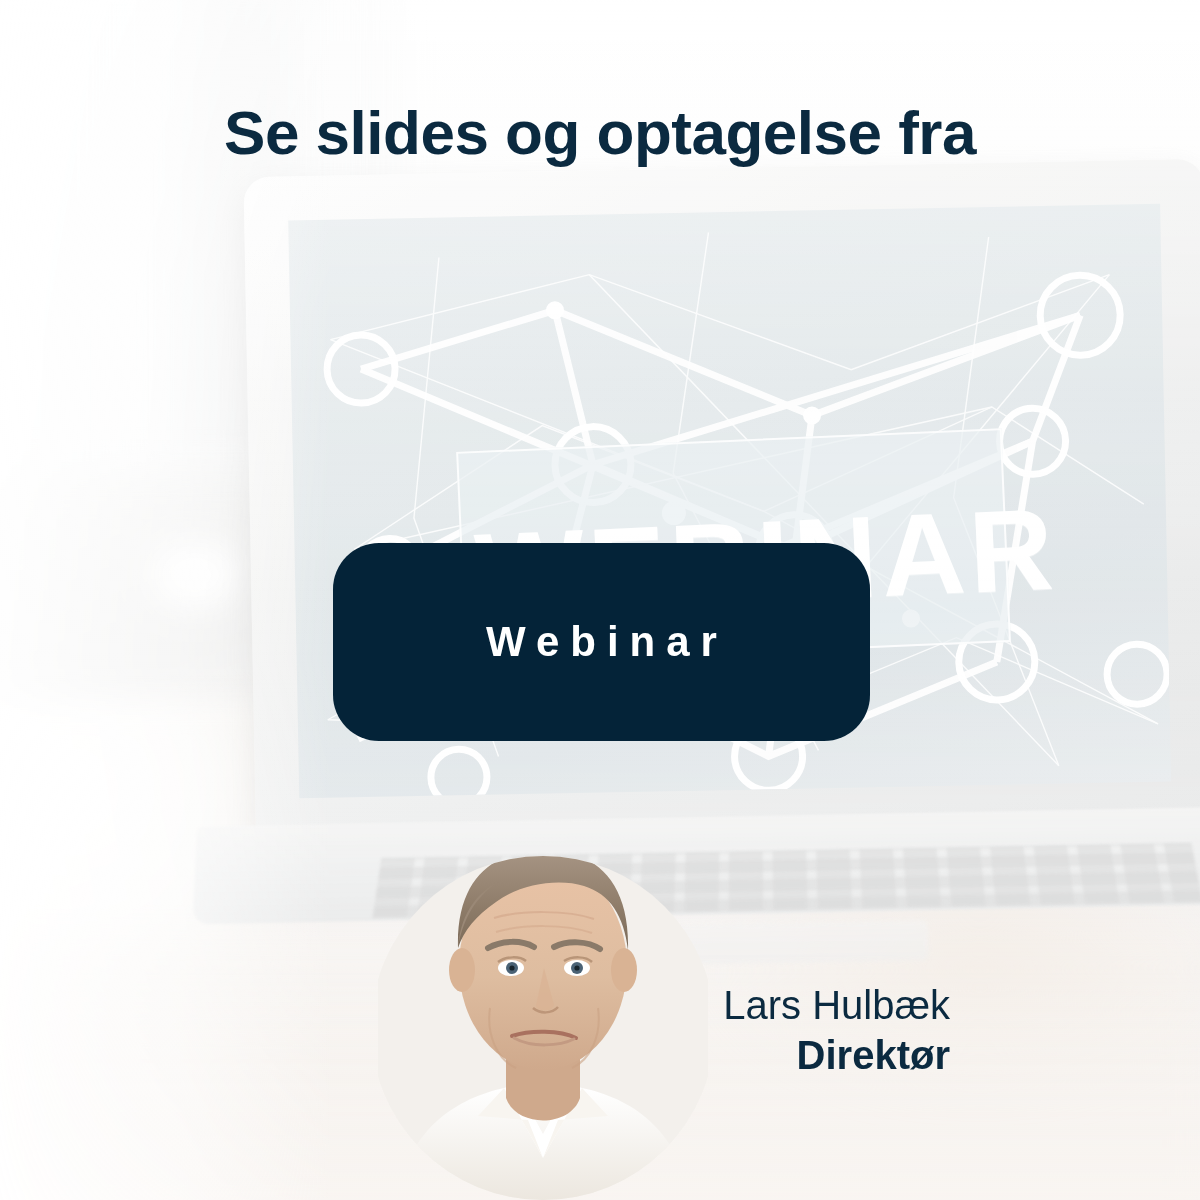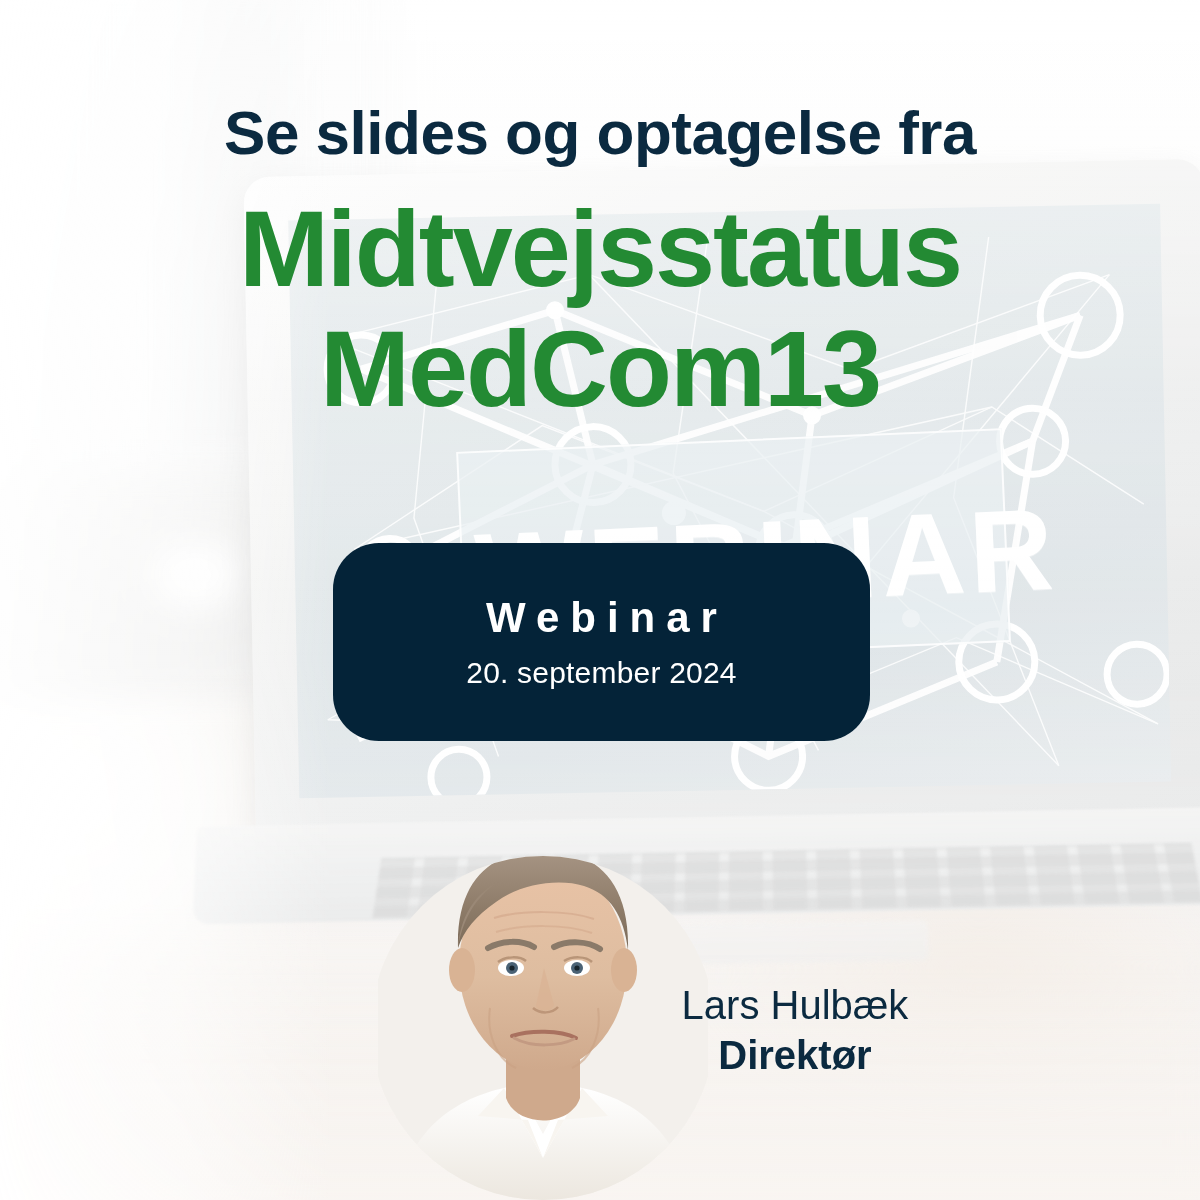--- a/index.html
+++ b/index.html
@@ -148,21 +148,21 @@
   .badge-label{
     font-size:42px;font-weight:700;color:#ffffff;letter-spacing:11px;
     margin:0 0 0 11px;line-height:1.1;
   }
   .badge-date{
     font-size:30px;font-weight:400;color:#ffffff;letter-spacing:.2px;
     margin-top:14px;line-height:1.1;
   }
 
   .speaker{
-    position:absolute;left:640px;top:980px;width:310px;text-align:center;
+    position:absolute;left:640px;top:980px;width:310px;text-align:right;
     color:#0b2a40;
   }
   .speaker-name{font-size:40px;font-weight:400;line-height:1.25;}
   .speaker-role{font-size:40px;font-weight:700;line-height:1.25;}
 </style>
 </head>
 <body>
 
 <div id="poster">
 
@@ -298,28 +298,23 @@
         <path d="M220 210 C224 238 212 262 194 270" stroke="#caa184" stroke-width="2" fill="none" opacity=".6"></path>
 
         <path d="M116 120 C142 112 190 112 216 121" stroke="#cfa286" stroke-width="2" fill="none" opacity=".55"></path>
         <path d="M118 134 C144 126 188 126 214 135" stroke="#cfa286" stroke-width="2" fill="none" opacity=".45"></path>
       </g>
     </svg>
   </div>
 
   <div class="title-top">Se slides og optagelse fra</div>
 
-  <div class="title-green">
-    <span class="l1">Midtvejsstatus</span>
-    <span class="l2">MedCom13</span>
-  </div>
 
   <div class="badge">
     <div class="badge-label">Webinar</div>
-    <div class="badge-date">20. september 2024</div>
   </div>
 
   <div class="speaker">
     <div class="speaker-name">Lars Hulbæk</div>
     <div class="speaker-role">Direktør</div>
   </div>
 
 </div>
 
 </body></html>

